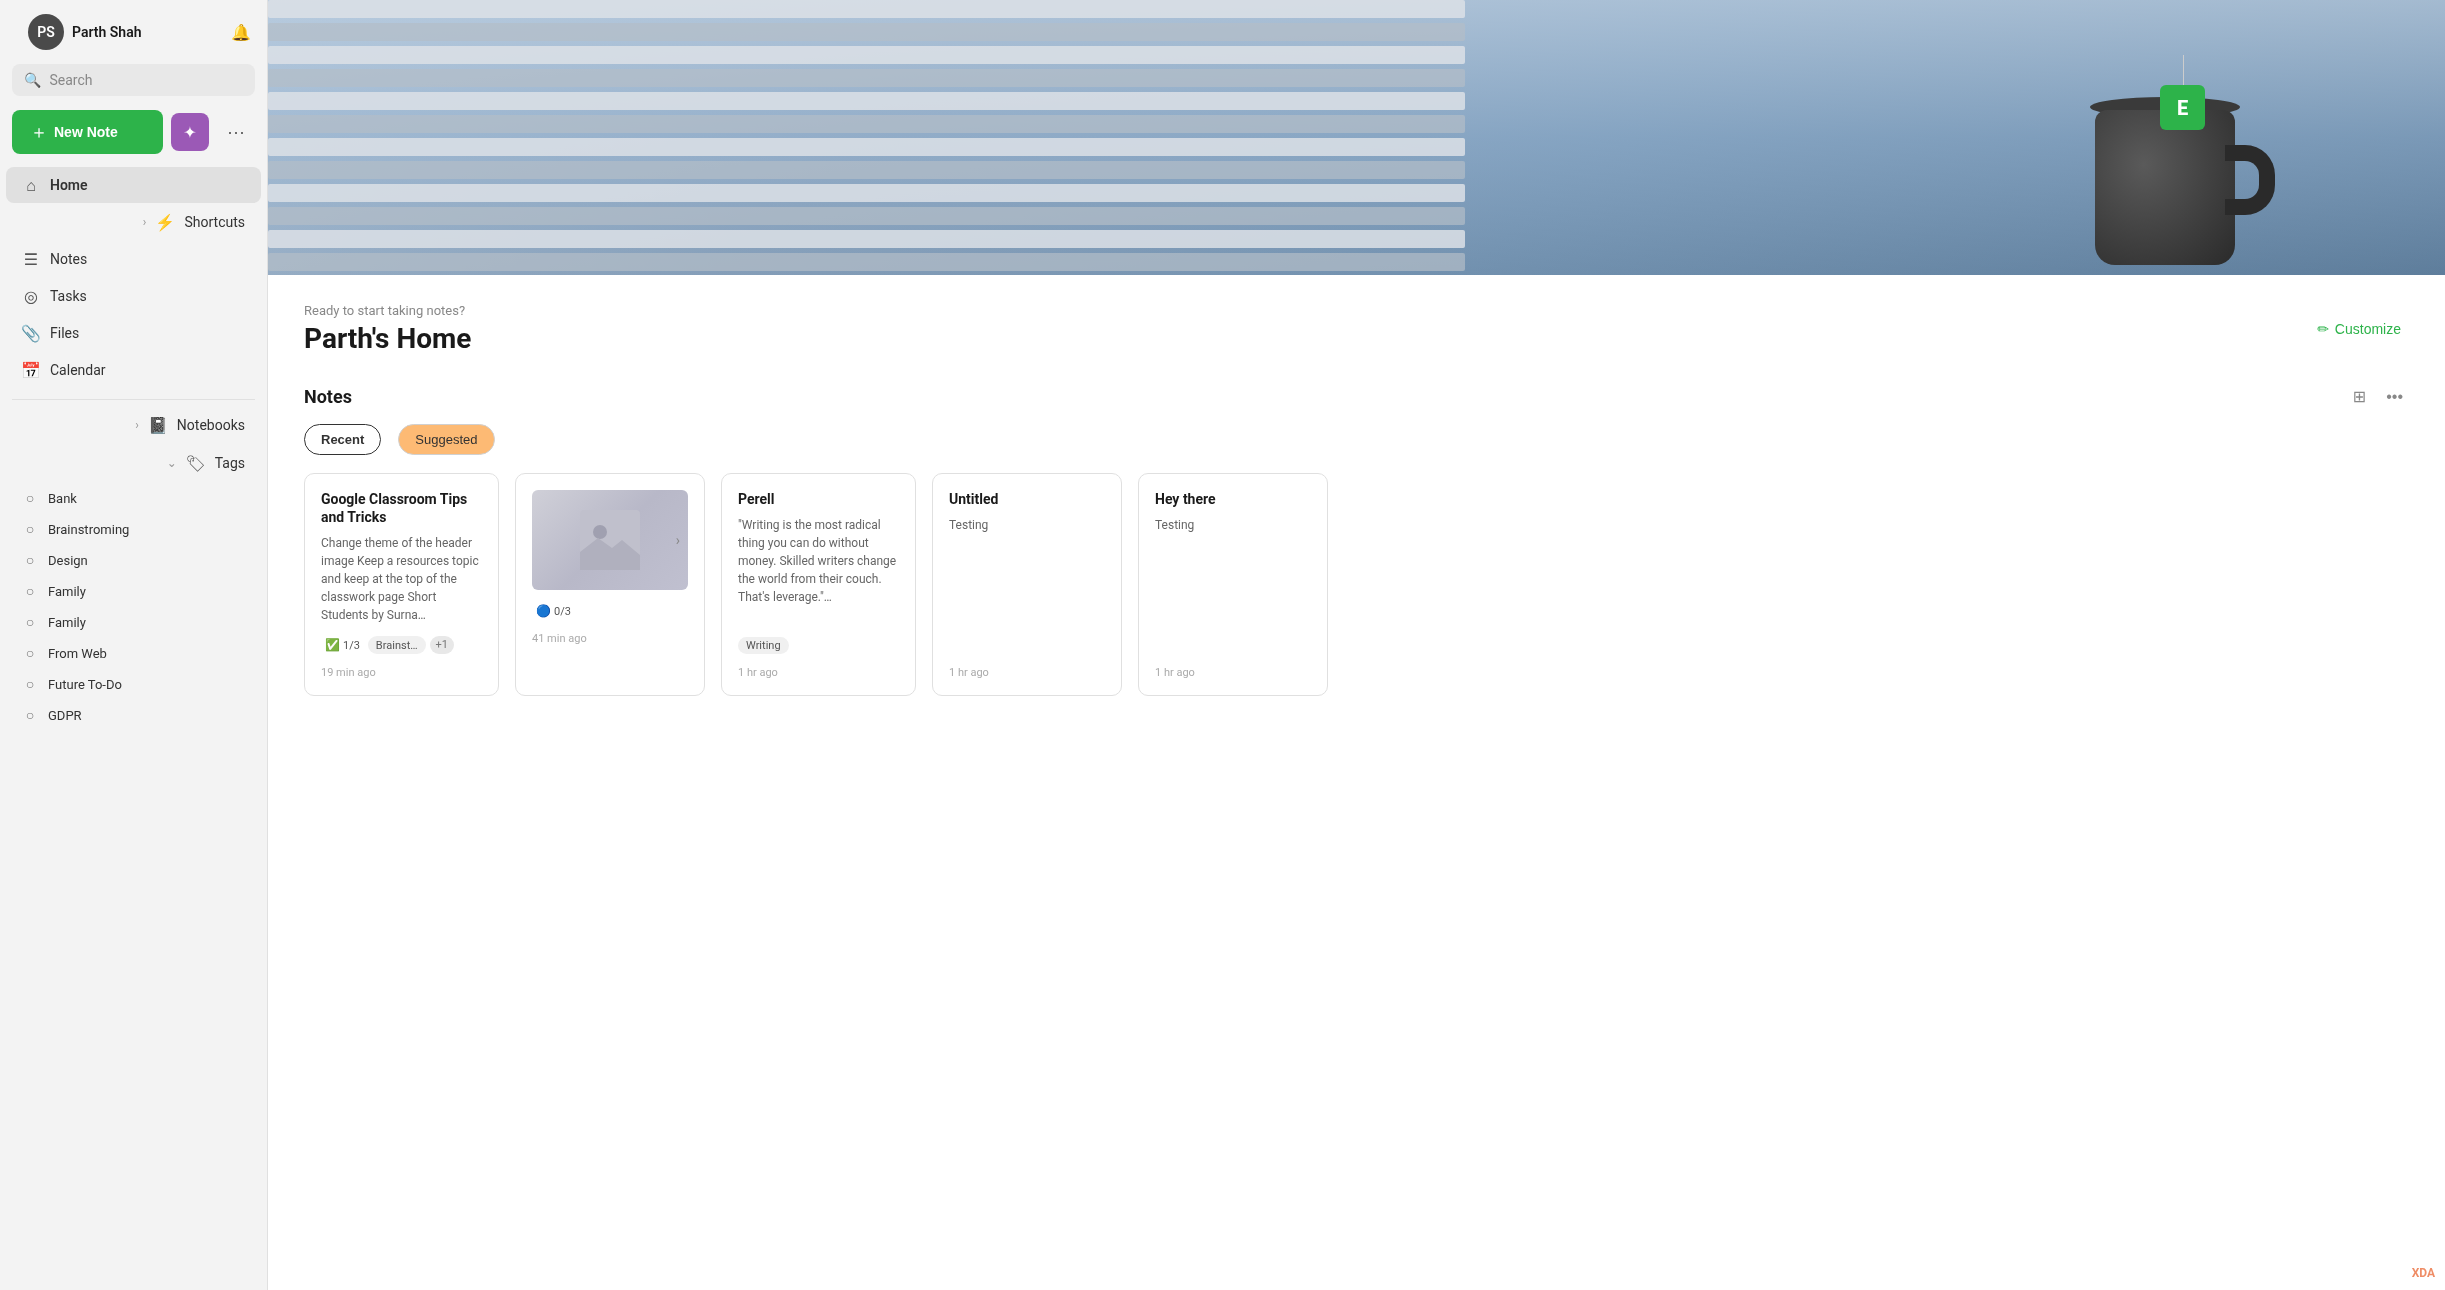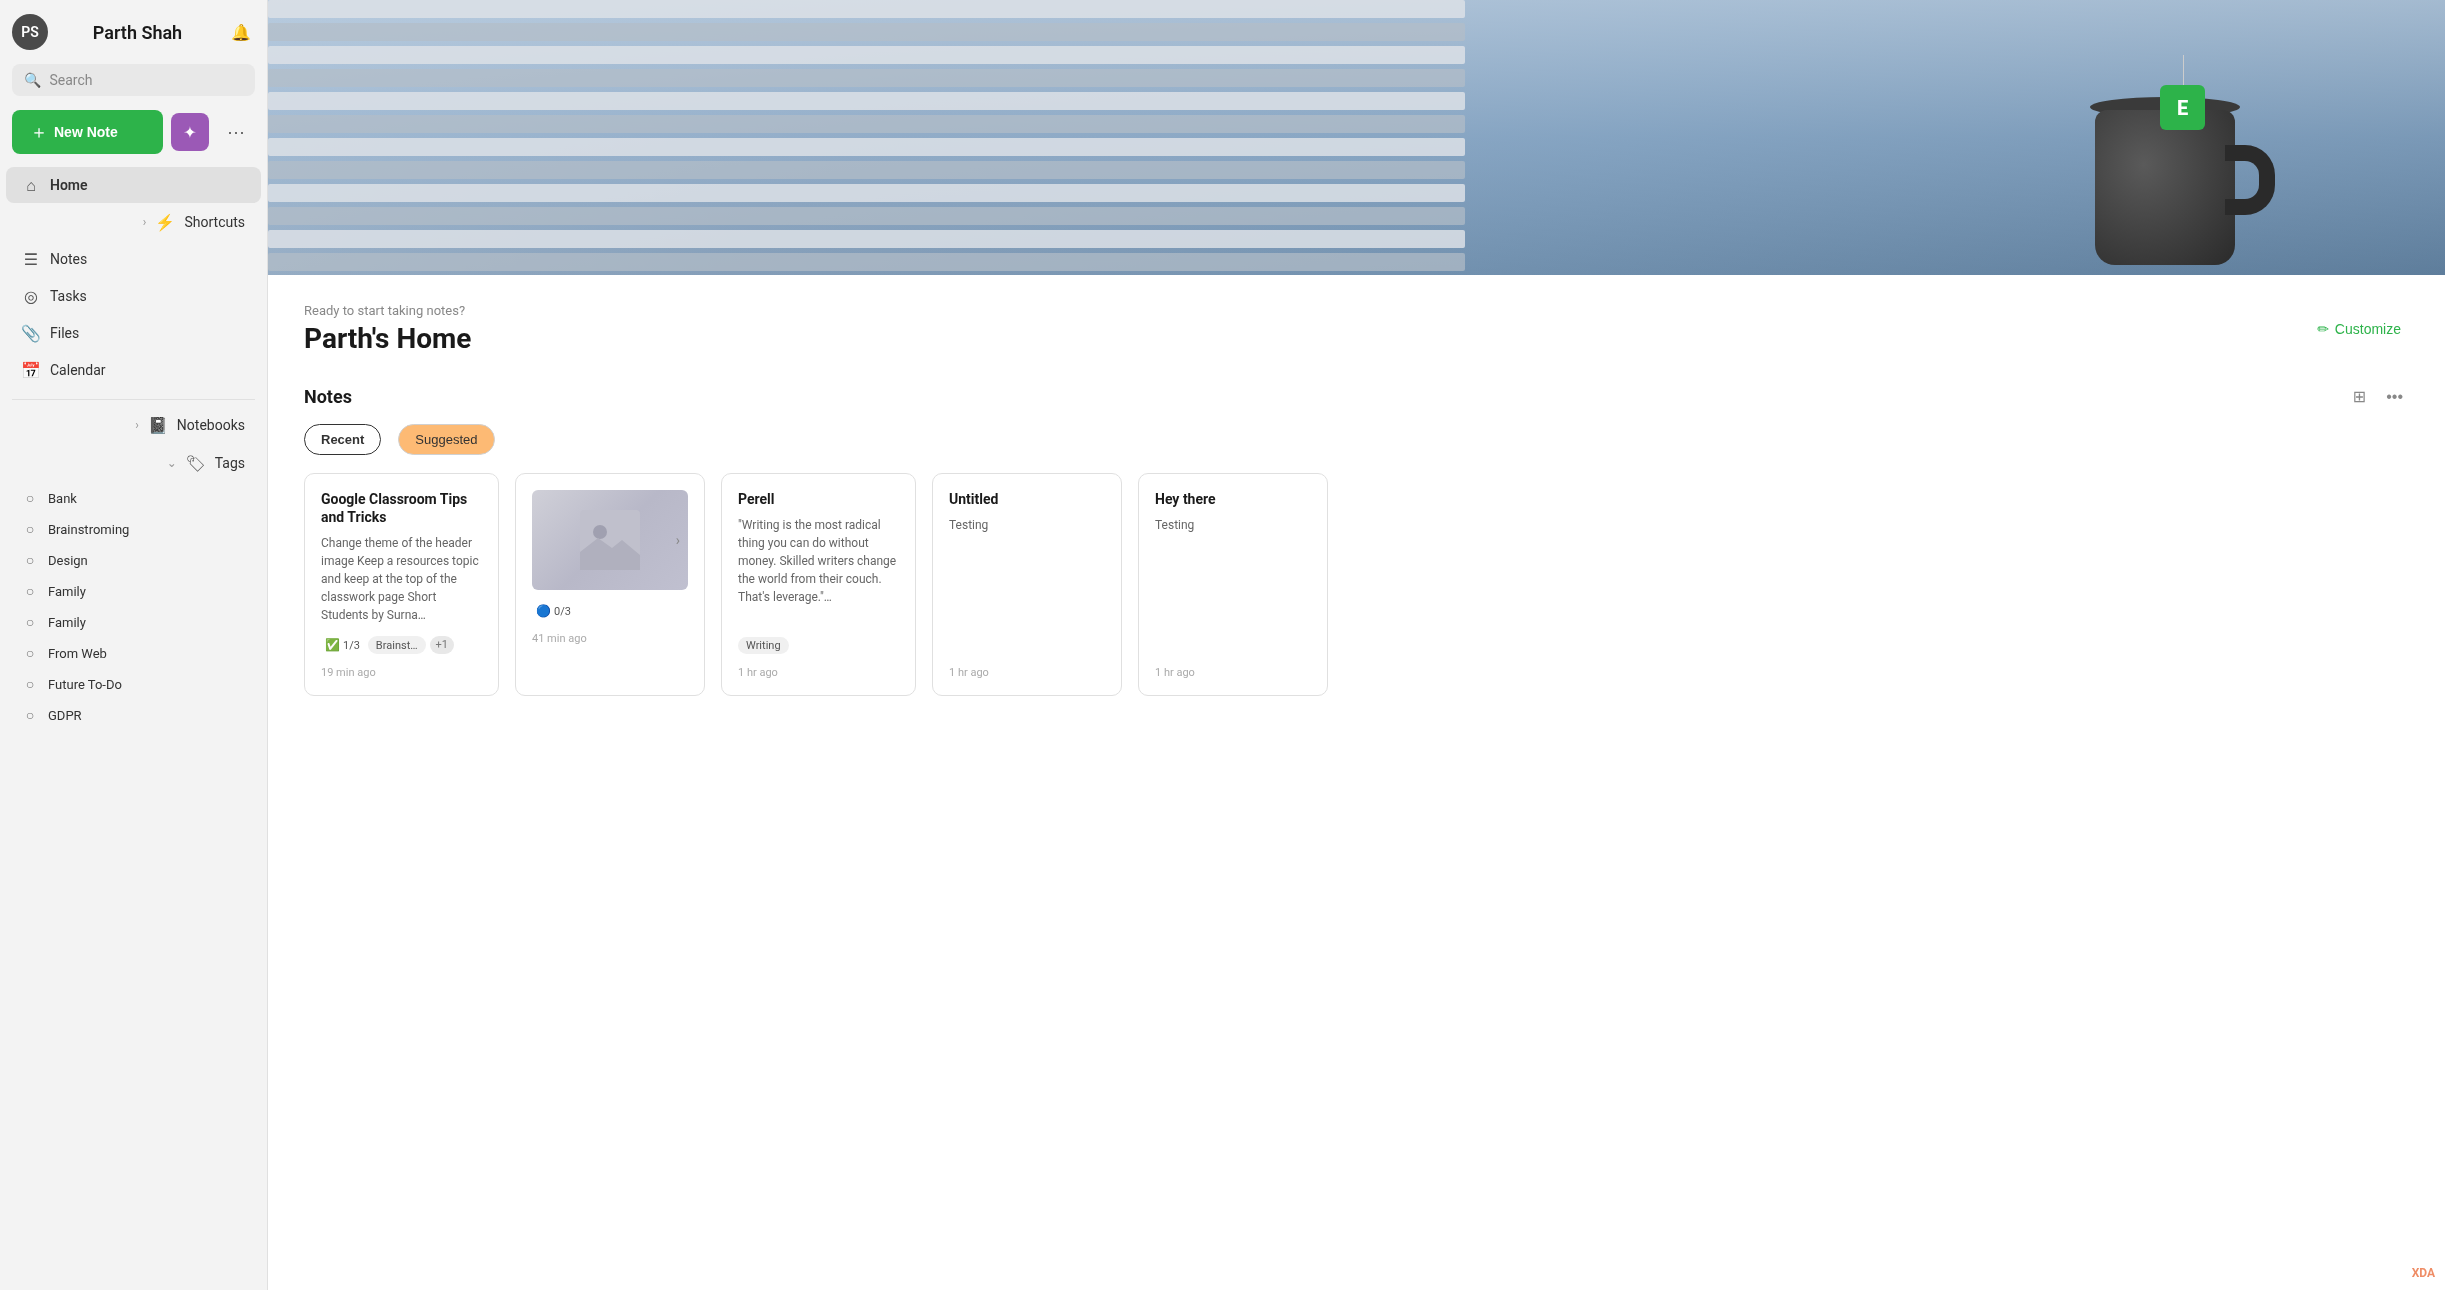--- a/index.html
+++ b/index.html
@@ -15,42 +15,42 @@
       border-right: 1px solid #e0e0e0;
       height: 100vh;
       overflow-y: auto;
     }
 
     .sidebar-header {
       display: flex;
       align-items: center;
       padding: 14px 12px 8px 12px;
       gap: 8px;
+      margin-left: 16px;
     }
 
     .avatar {
       width: 36px;
       height: 36px;
       border-radius: 50%;
       background: #4a4a4a;
       display: flex;
       align-items: center;
       justify-content: center;
       color: white;
       font-size: 14px;
       font-weight: 600;
       flex-shrink: 0;
     }
 
     .user-name {
-      font-size: 18px;
+      font-size: 14px;
       font-weight: 600;
       color: #1a1a1a;
       flex: 1;
-      text-align: center;
     }
 
     .bell-icon {
       width: 28px;
       height: 28px;
       display: flex;
       align-items: center;
       justify-content: center;
       border-radius: 6px;
       cursor: pointer;

